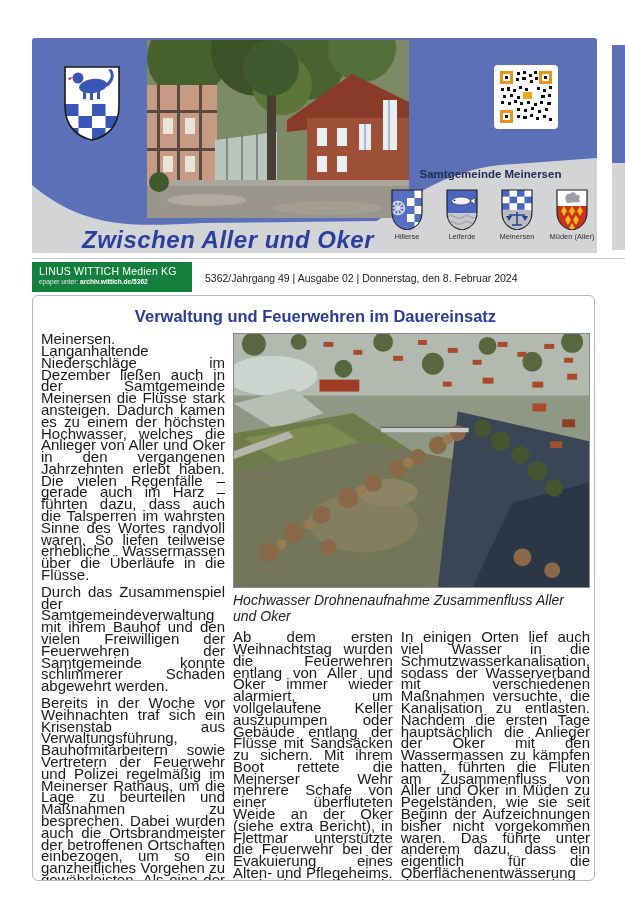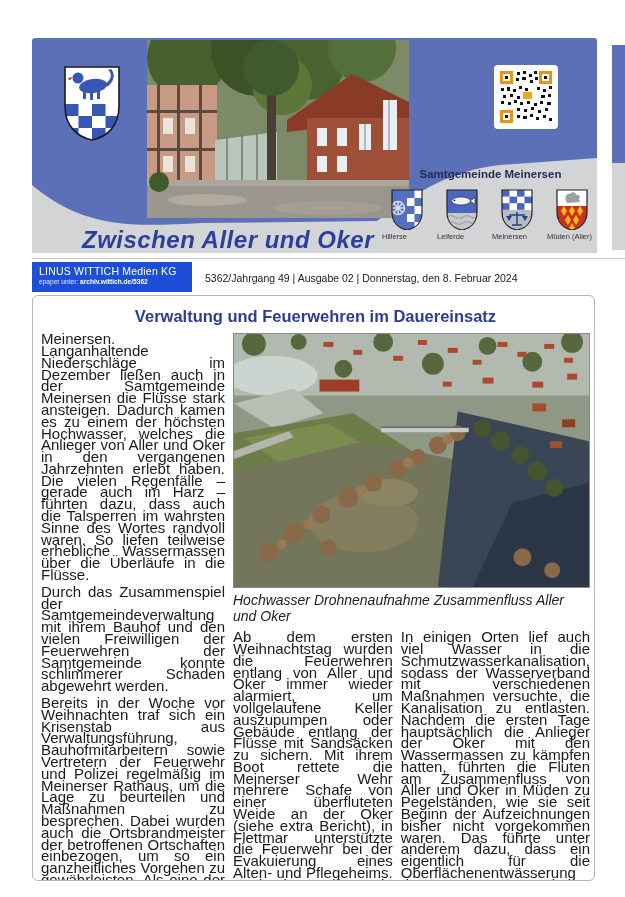--- a/index.html
+++ b/index.html
@@ -13,31 +13,31 @@
   .big-crest{position:absolute;left:30px;top:26px;width:60px;height:78px;}
   .head-photo{position:absolute;left:115px;top:2px;width:262px;height:178px;}
   .qr-box{position:absolute;left:462px;top:27px;width:64px;height:64px;background:#fff;
     border-radius:4px;padding:3px;box-sizing:border-box;}
   .masthead-title{position:absolute;left:28px;top:188px;width:336px;text-align:center;
     font-size:24px;font-weight:bold;font-style:italic;color:#2d3f9e;letter-spacing:.5px;}
   .region-label{position:absolute;left:352px;top:130px;width:213px;text-align:center;
     font-size:11.5px;font-weight:bold;color:#222c55;}
   .crest-row{position:absolute;left:350px;top:150px;width:215px;display:flex;
     justify-content:space-between;}
-  .crest{width:50px;}
+  .crest{width:50px;text-align:center;}
   .crest svg{display:block;margin:0 auto;}
   .crest-label{font-size:7.5px;color:#333;margin-top:2px;white-space:nowrap;}
   .right-strip{position:absolute;left:612px;top:45px;width:13px;height:205px;}
   .right-strip .b{height:118px;background:#5c70b8;}
   .right-strip .g{height:87px;background:#d3d4d6;}
 
   
   .top-rule{position:absolute;left:32px;top:258px;width:593px;height:1px;background:#c7c7cf;}
   .publisher-box{position:absolute;left:32px;top:262px;width:160px;height:30px;
-    background:#1d4ed8;color:#fff;padding:3px 7px;box-sizing:border-box;}
+    background:#15803d;color:#fff;padding:3px 7px;box-sizing:border-box;}
   .publisher-name{font-size:10.5px;letter-spacing:.2px;}
   .publisher-epaper{font-size:6.6px;margin-top:1px;color:#e8e2f2;}
   .publisher-epaper b{color:#fff;}
   .issue-line{position:absolute;left:205px;top:272px;font-size:10.5px;color:#222;}
 
   
   .article-box{position:absolute;left:32px;top:295px;width:563px;height:586px;
     border:1px solid #b6b6c2;border-radius:6px;box-sizing:border-box;
     padding:9px 4px 8px 8px;overflow:hidden;}
   .headline{text-align:center;color:#2b3c99;font-weight:bold;font-size:16.5px;

